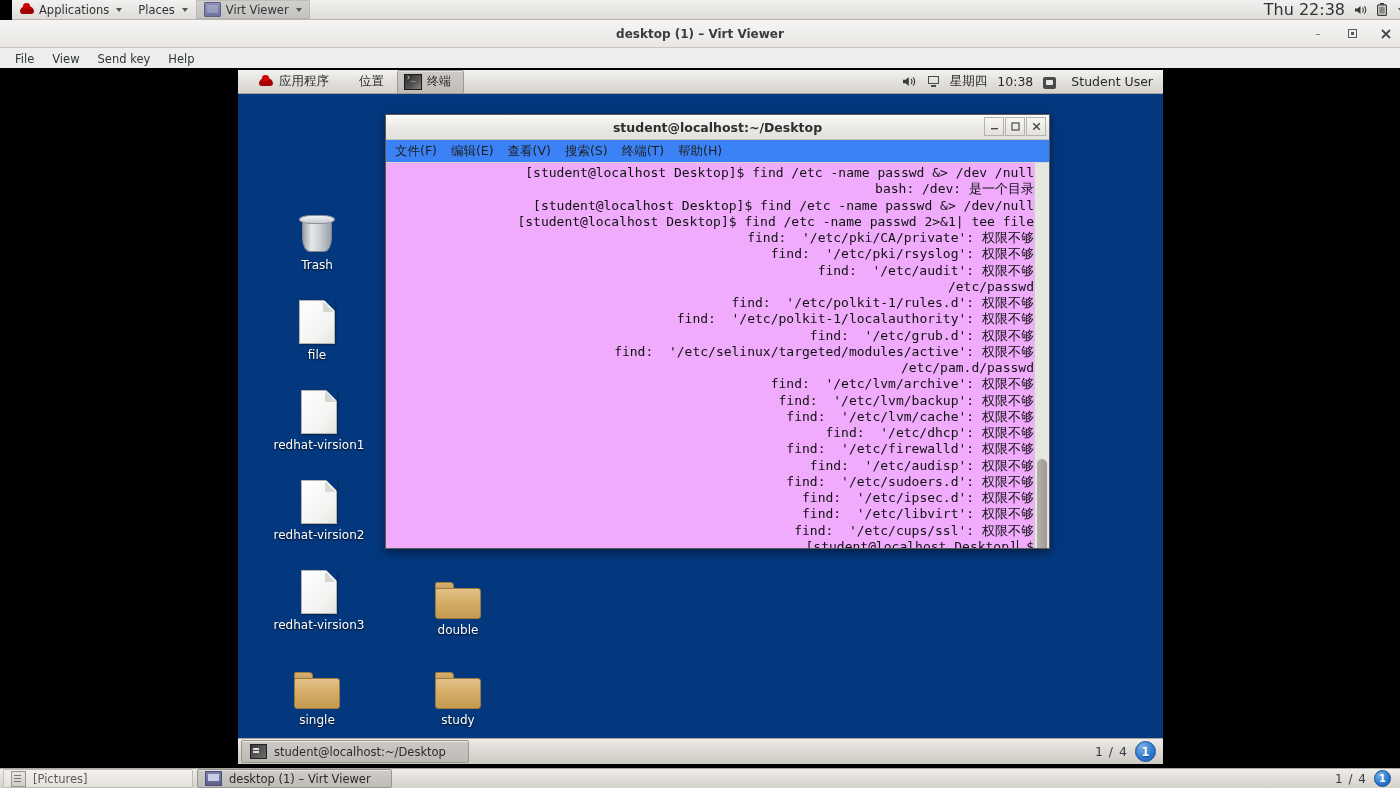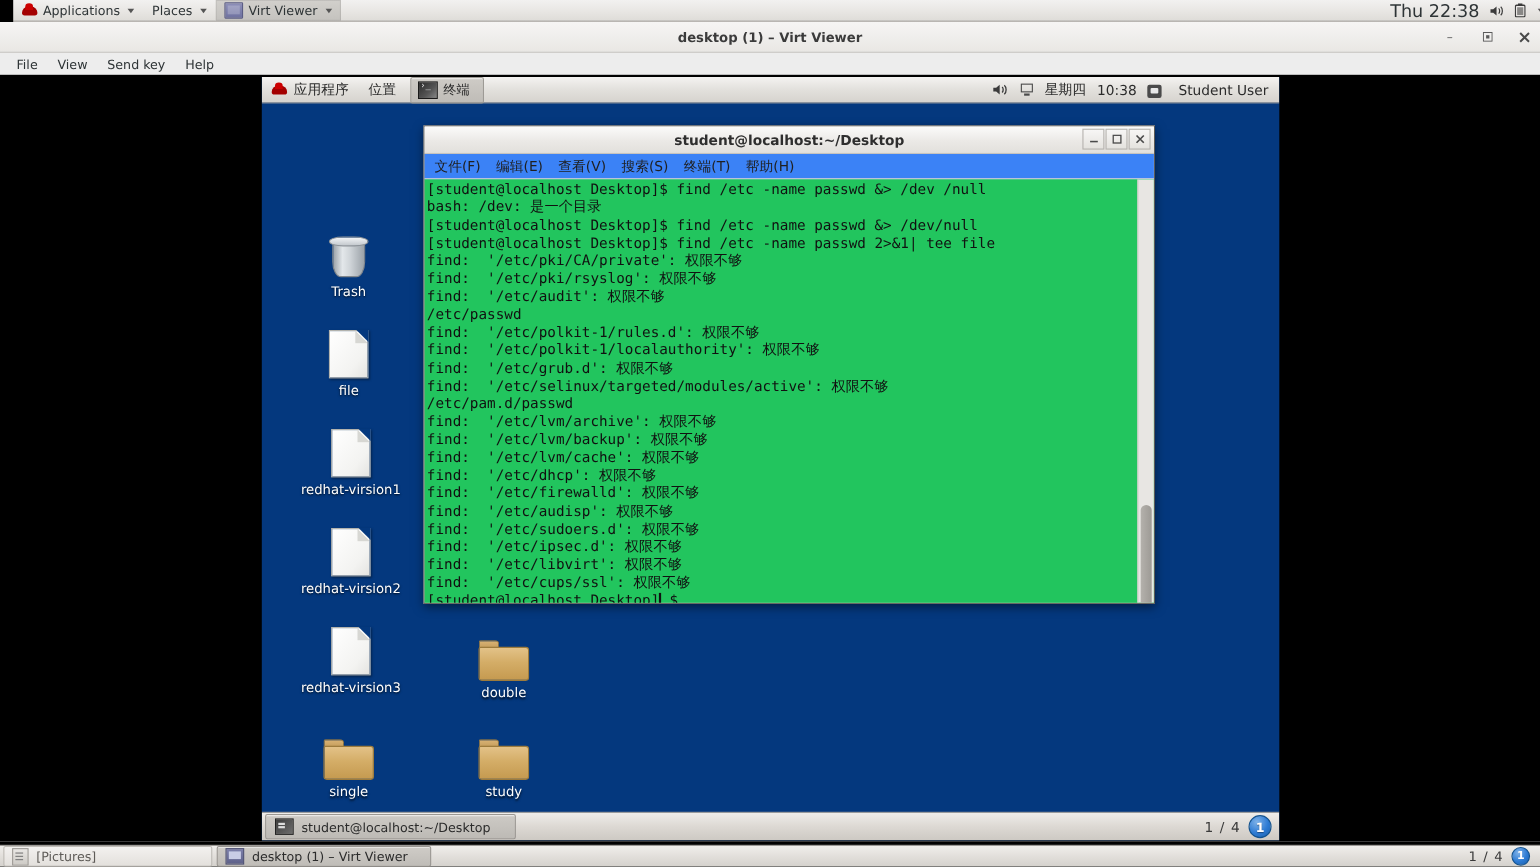--- a/index.html
+++ b/index.html
@@ -170,20 +170,21 @@
     display: flex;
     align-items: center;
     font-size: 12.5px;
     color: #2b2b2b;
     box-sizing: border-box;
   }
   .vm-panel-item {
     display: flex; align-items: center; gap: 6px;
     padding: 12px 9px; height: 100%;
     white-space: nowrap;
+    margin-left: 12px;
   }
   .vm-panel-task {
     display: flex; align-items: center; gap: 5px;
     margin-left: 4px;
     padding: 1px 12px 1px 6px;
     height: 20px;
     background: linear-gradient(to bottom, #cecbc6, #bfbcb7);
     border: 1px solid #9d9a95;
     border-radius: 2px;
     box-shadow: inset 0 1px 0 rgba(255,255,255,0.5);
@@ -415,23 +416,24 @@
     align-items: center;
     padding-left: 2px;
     font-size: 12.5px;
     color: #1f1f1f;
     flex: none;
   }
   .term-menu-item { padding: 0 7px; }
   .term-body {
     flex: 1;
     position: relative;
-    background: #22c55e;
+    background: #f0abfc;
     display: flex;
     overflow: hidden;
+    text-align: right;
   }
   .term-text {
     flex: 1;
     padding: 2px 0 0 2px;
     font-family: "DejaVu Sans Mono", "Liberation Mono", monospace;
     font-size: 13px;
     line-height: 16.25px;
     color: #111;
     white-space: pre;
     overflow: hidden;

